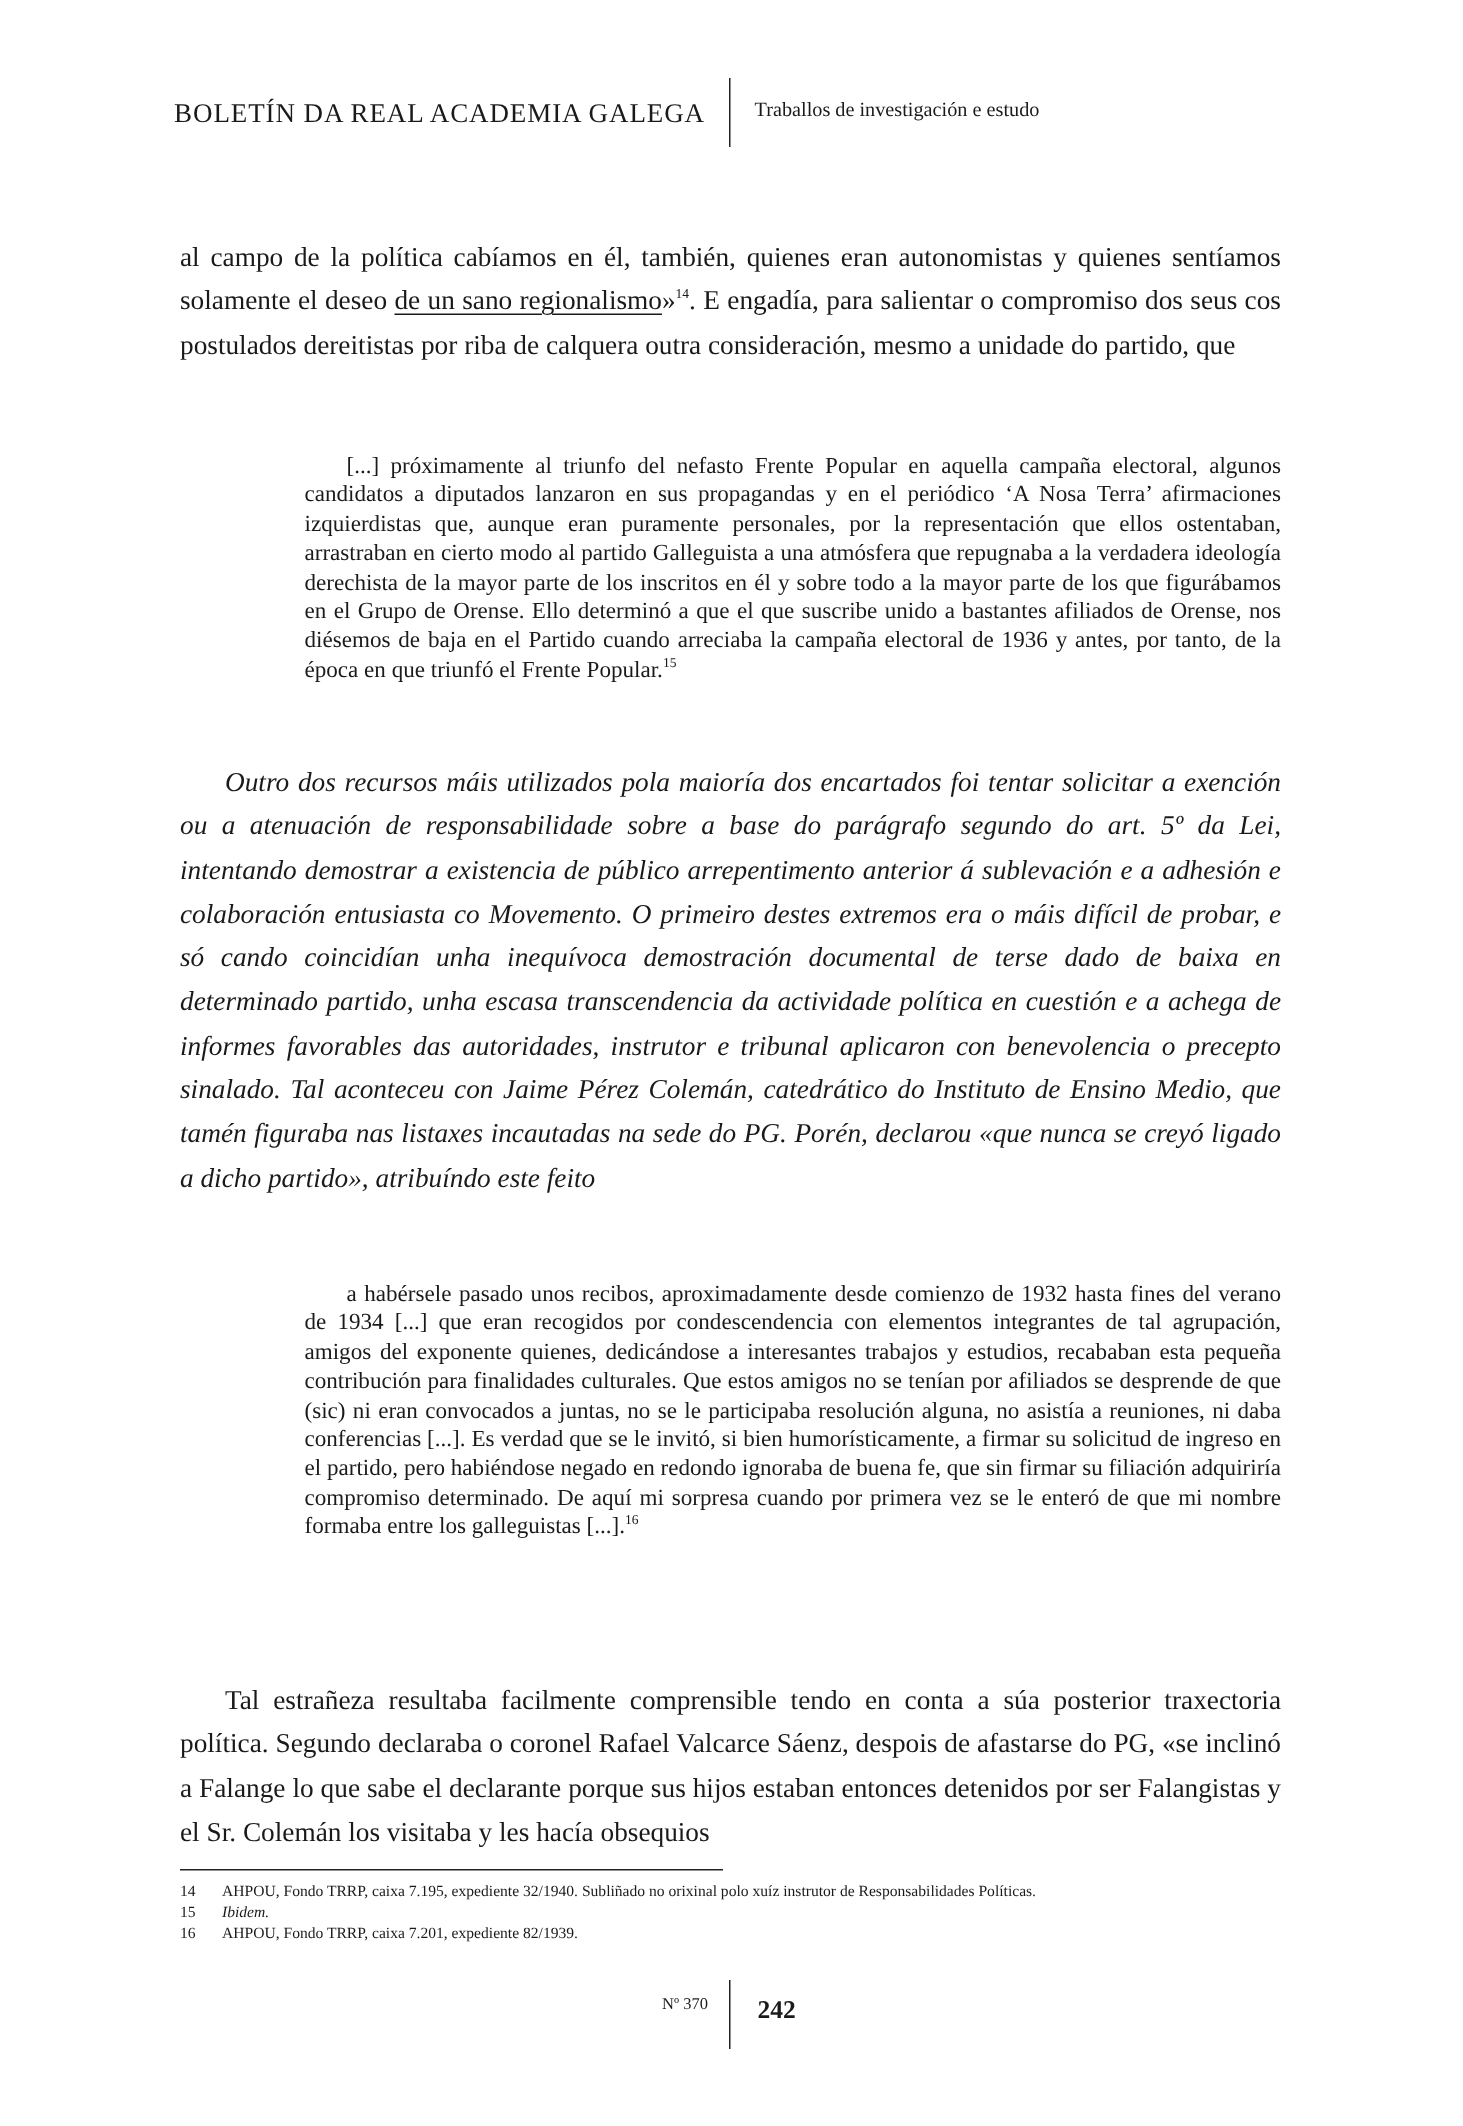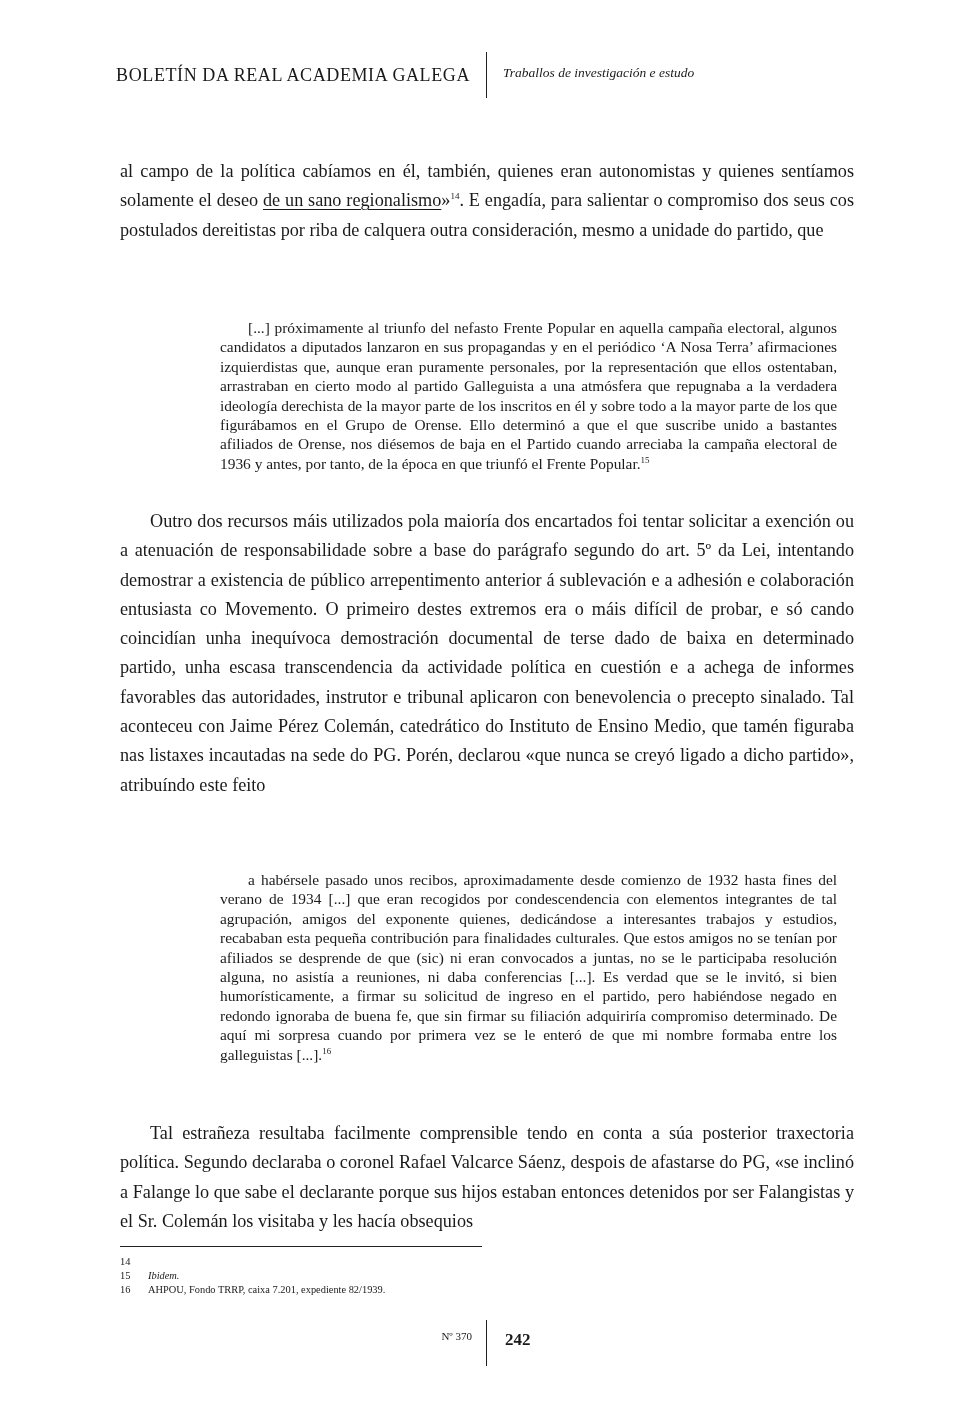--- a/index.html
+++ b/index.html
@@ -1,26 +1,26 @@
 <!DOCTYPE html>
 <html><head>
 <meta charset="utf-8">
 <style>
   html, body { margin:0; padding:0; background:#ffffff; }
   body { width:975px; height:1417px; position:relative; overflow:hidden; color:#1a1a1a;
          font-family:"Liberation Serif", "DejaVu Serif", serif; }
   .header { position:absolute; top:52px; left:0; width:975px; height:48px; }
   .header .journal { position:absolute; right:505px; top:13px; font-size:18px; letter-spacing:0.6px; white-space:nowrap; }
   .header .rule { position:absolute; left:486px; top:0; width:1px; height:46px; background:#222; }
-  .header .section { position:absolute; left:503px; top:13px; font-size:13.5px; white-space:nowrap;font-style:italic; }
+  .header .section { position:absolute; left:503px; top:13px; font-size:13.5px; white-space:nowrap; }
   .body-text { position:absolute; left:120px; width:734px; font-size:18.2px; line-height:29.3px; text-align:justify; hyphens:manual; }
   .body-text p { margin:0; }
   .indent { text-indent:30px; }
   .quote { position:absolute; left:203px; width:651px; font-size:15.4px; line-height:19.4px; text-align:justify; }
-  .quote p { margin:17px; text-indent:28px; }
+  .quote p { margin:0; text-indent:28px; }
   sup { font-size:9px; line-height:0; vertical-align:super; }
   u { text-underline-offset:3px; }
   .fn-rule { position:absolute; left:120px; top:1246px; width:362px; height:1px; background:#222; }
   .footnotes { position:absolute; left:120px; top:1255px; width:740px; font-size:10.4px; line-height:14.2px; }
   .fn { display:flex; white-space:nowrap; }
   .fn .num { width:28px; }
   .fn em { font-style:italic;text-align:center; }
   .footer { position:absolute; top:1320px; left:0; width:975px; height:48px; }
   .footer .issue { position:absolute; right:503px; top:10px; font-size:11px; white-space:nowrap; }
   .footer .rule { position:absolute; left:486px; top:0; width:1px; height:46px; background:#222; }
@@ -38,36 +38,37 @@
 <div class="body-text" style="top:157px;">
   <p>
     <span>al campo de la política cabíamos en él, también, quienes eran autonomistas y quienes sentíamos solamente el deseo </span><u>de un sano regionalismo</u><span>»</span><sup>14</sup><span>. E engadía, para salientar o compromiso dos seus cos postulados dereitistas por riba de calquera outra consideración, mesmo a unidade do partido, que</span>
   </p>
 </div>
 
 <div class="quote" style="top:301px;">
   <p><span>[...] próximamente al triunfo del nefasto Frente Popular en aquella campaña electoral, algunos candidatos a diputados lanzaron en sus propagandas y en el periódico ‘A Nosa Terra’ afirmaciones izquierdistas que, aunque eran puramente personales, por la representación que ellos ostentaban, arrastraban en cierto modo al partido Galleguista a una atmósfera que repugnaba a la verdadera ideología derechista de la mayor parte de los inscritos en él y sobre todo a la mayor parte de los que figurábamos en el Grupo de Orense. Ello determinó a que el que suscribe unido a bastantes afiliados de Orense, nos diésemos de baja en el Partido cuando arreciaba la campaña electoral de 1936 y antes, por tanto, de la época en que triunfó el Frente Popular.</span><sup>15</sup></p>
 </div>
 
-<div class="body-text" style="top:507px;">
+<div class="body-text" style="top:507px;font-style:italic;">
   <p class="indent">Outro dos recursos máis utilizados pola maioría dos encartados foi tentar solicitar a exención ou a atenuación de responsabilidade sobre a base do parágrafo segundo do art. 5º da Lei, intentando demostrar a existencia de público arrepentimento anterior á sublevación e a adhesión e colaboración entusiasta co Movemento. O primeiro destes extremos era o máis difícil de probar, e só cando coincidían unha inequívoca demostración documental de terse dado de baixa en determinado partido, unha escasa transcendencia da actividade política en cuestión e a achega de informes favorables das autoridades, instrutor e tribunal aplicaron con benevolencia o precepto sinalado. Tal aconteceu con Jaime Pérez Colemán, catedrático do Instituto de Ensino Medio, que tamén figuraba nas listaxes incautadas na sede do PG. Porén, declarou «que nunca se creyó ligado a dicho partido», atribuíndo este feito</p>
 </div>
 
 <div class="quote" style="top:853px;">
   <p><span>a habérsele pasado unos recibos, aproximadamente desde comienzo de 1932 hasta fines del verano de 1934 [...] que eran recogidos por condescendencia con elementos integrantes de tal agrupación, amigos del exponente quienes, dedicándose a interesantes trabajos y estudios, recababan esta pequeña contribución para finalidades culturales. Que estos amigos no se tenían por afiliados se desprende de que (sic) ni eran convocados a juntas, no se le participaba resolución alguna, no asistía a reuniones, ni daba conferencias [...]. Es verdad que se le invitó, si bien humorísticamente, a firmar su solicitud de ingreso en el partido, pero habiéndose negado en redondo ignoraba de buena fe, que sin firmar su filiación adquiriría compromiso determinado. De aquí mi sorpresa cuando por primera vez se le enteró de que mi nombre formaba entre los galleguistas [...].</span><sup>16</sup></p>
 </div>
 
 <div class="body-text" style="top:1119px;">
   <p class="indent">Tal estrañeza resultaba facilmente comprensible tendo en conta a súa posterior traxectoria política. Segundo declaraba o coronel Rafael Valcarce Sáenz, despois de afastarse do PG, «se inclinó a Falange lo que sabe el declarante porque sus hijos estaban entonces detenidos por ser Falangistas y el Sr. Colemán los visitaba y les hacía obsequios</p>
 </div>
 
 <div class="fn-rule"></div>
 <div class="footnotes">
   <div class="fn">
     <span class="num">14</span>
+    <span>AHPOU, Fondo TRRP, caixa 7.195, expediente 32/1940. Subliñado no orixinal polo xuíz instrutor de Responsabilidades Políticas.</span>
   </div>
   <div class="fn">
     <span class="num">15</span>
     <em>Ibidem.</em>
   </div>
   <div class="fn">
     <span class="num">16</span>
     <span>AHPOU, Fondo TRRP, caixa 7.201, expediente 82/1939.</span>
   </div>
 </div>

